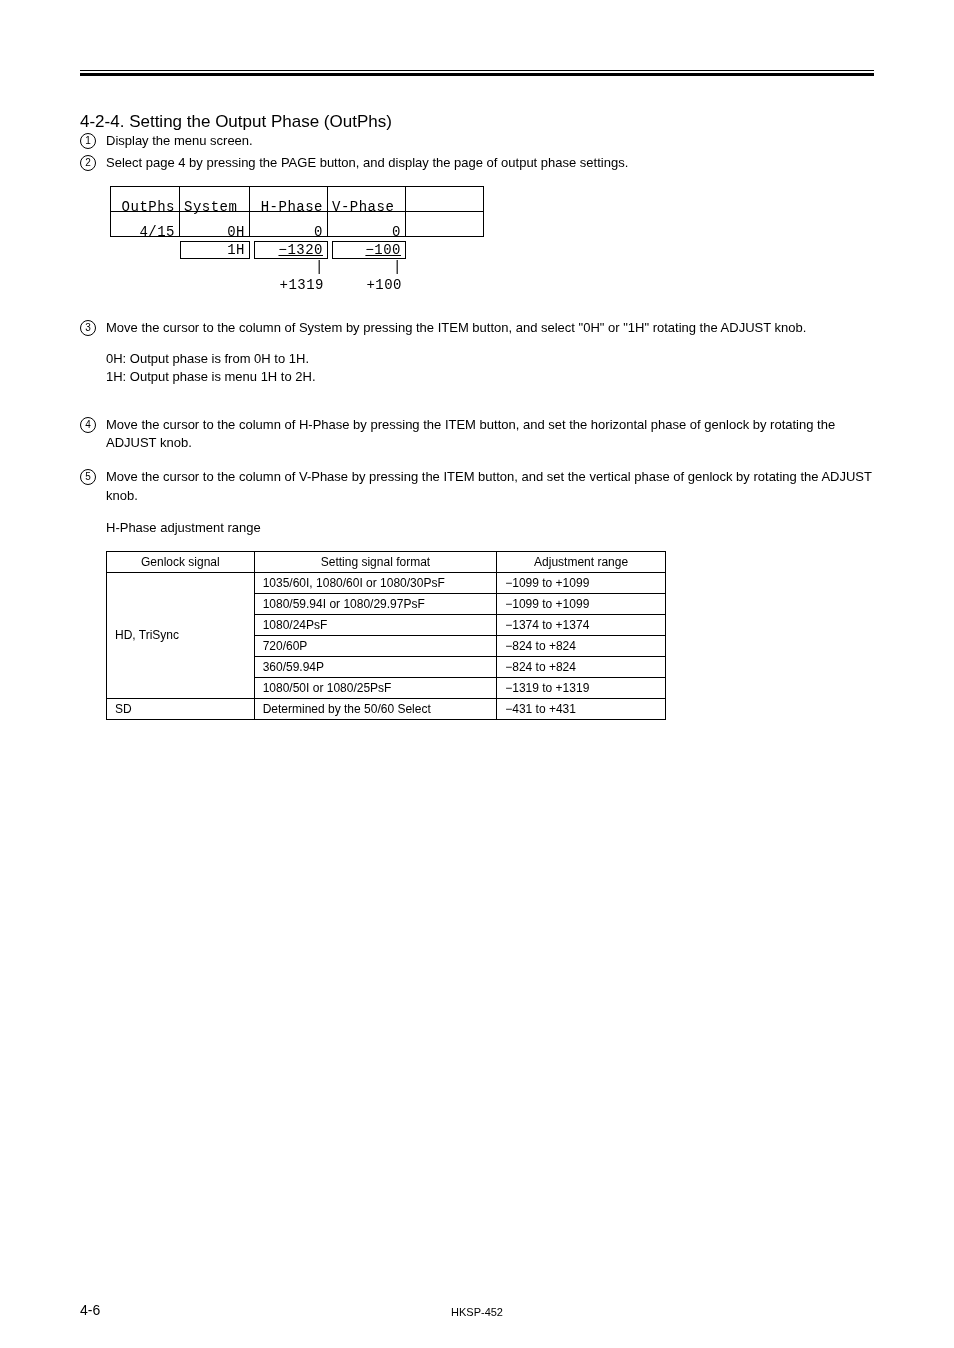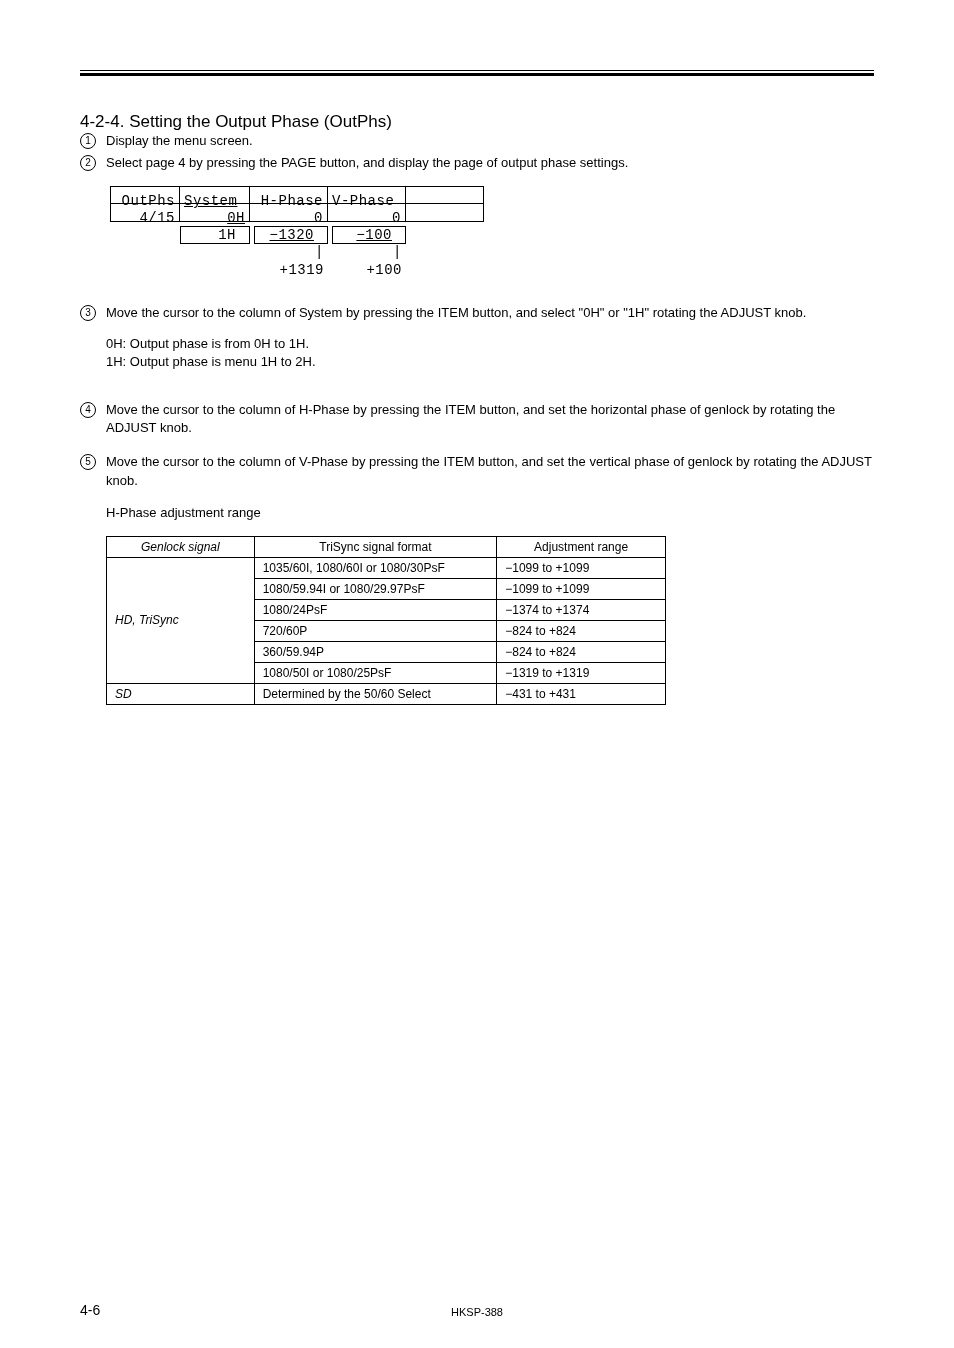--- a/index.html
+++ b/index.html
@@ -51,45 +51,45 @@
   .display-box {
     margin: 14px 0 24px 30px;
     width: 390px;
   }
   .dcell {
     font-family: "Courier New", monospace;
     font-size: 14px;
     letter-spacing: 0.5px;
     line-height: 1.2;
     text-align: right;
-    padding: 6px 4px;
+    padding: 12px 4px;
   }
   .drow { display: flex; }
   .col-a { flex: 0 0 70px; border: 1px solid #000; }
-  .col-b { flex: 0 0 70px; border: 1px solid #000; border-left: none; text-decoration: underline; }
+  .col-b { flex: 0 0 70px; border: 1px solid #000; border-left: none; }
   .col-c { flex: 0 0 78px; border: 1px solid #000; border-left: none; }
   .col-d { flex: 0 0 78px; border: 1px solid #000; border-left: none; }
   .col-e { flex: 0 0 78px; border: 1px solid #000; border-left: none; border-right: 1px solid #000; }
   .hdrcell { height: 18px; }
   .valcell { height: 18px; border-top: none; }
   .sub-box {
     margin-top: 4px;
     margin-left: 70px;
     display: flex;
   }
   .sub-b { flex: 0 0 70px; }
   .sub-c { flex: 0 0 78px; }
   .sub-d { flex: 0 0 78px; }
   .sbox {
     border: 1px solid #000;
     font-family: "Courier New", monospace;
     font-size: 14px;
     letter-spacing: 0.5px;
     text-align: right;
-    padding: 0 13px;
+    padding: 0 4px;
     height: 18px;
     line-height: 1.2;
   }
   .sub-c .sbox, .sub-d .sbox { margin-left: 4px; text-decoration: underline; }
   .pipe-cell, .range-bottom {
     font-family: "Courier New", monospace;
     font-size: 14px;
     letter-spacing: 0.5px;
     text-align: right;
     padding: 0 4px;
@@ -107,21 +107,21 @@
     width: 560px;
   }
   .tbl th, .tbl td {
     border: 1px solid #000;
     font-size: 12px;
     padding: 3px 8px;
     text-align: left;
     font-weight: normal;
   }
   .tbl th { text-align: center; }
-  .tbl .c1 { width: 140px; font-style: italic; }
+  .tbl .c1 { width: 140px; }
   .tbl .c2 { width: 230px; }
   .tbl .c3 { width: 160px; }
   .footer-page {
     position: absolute;
     bottom: 30px;
     left: 80px;
     font-size: 14px;
   }
   .footer-title {
     position: absolute;
@@ -201,21 +201,21 @@
     <span>Move the cursor to the column of V-Phase by pressing the ITEM button, and set the vertical phase of genlock by rotating the ADJUST knob.</span>
     <div style="height:14px"></div>
     <div>H-Phase adjustment range</div>
   </div>
 </div>
 
 <table class="tbl">
   <tbody>
       <tr>
     <th class="c1">Genlock signal</th>
-    <th class="c2">TriSync signal format</th>
+    <th class="c2">Setting signal format</th>
     <th class="c3">Adjustment range</th>
   </tr>
   <tr>
     <td class="c1" rowspan="6">HD, TriSync</td>
     <td class="c2">1035/60I, 1080/60I or 1080/30PsF</td>
     <td class="c3">−1099 to +1099</td>
   </tr>
   <tr>
     <td class="c2">1080/59.94I or 1080/29.97PsF</td>
     <td class="c3">−1099 to +1099</td>
@@ -238,13 +238,13 @@
   </tr>
   <tr>
     <td class="c1">SD</td>
     <td class="c2">Determined by the 50/60 Select</td>
     <td class="c3">−431 to +431</td>
   </tr>
 </tbody>
   </table>
 
 <div class="footer-page">4-6</div>
-<div class="footer-title">HKSP-388</div>
+<div class="footer-title">HKSP-452</div>
 
 </body></html>

